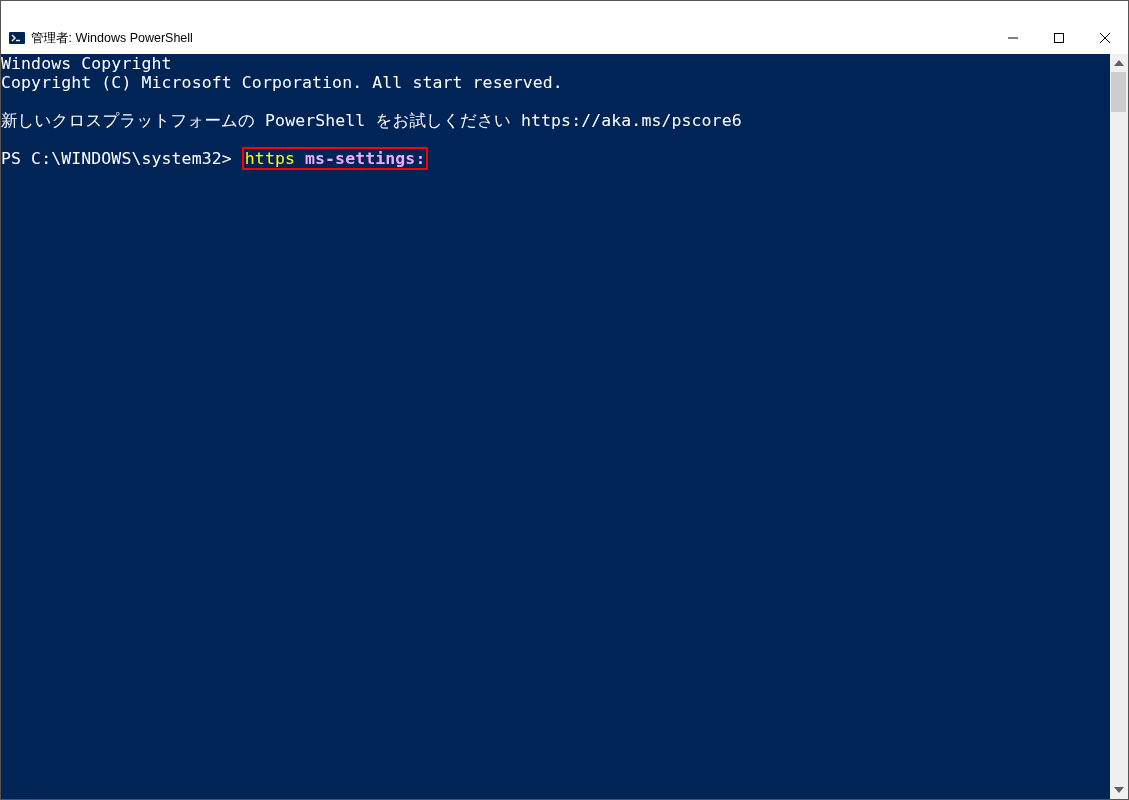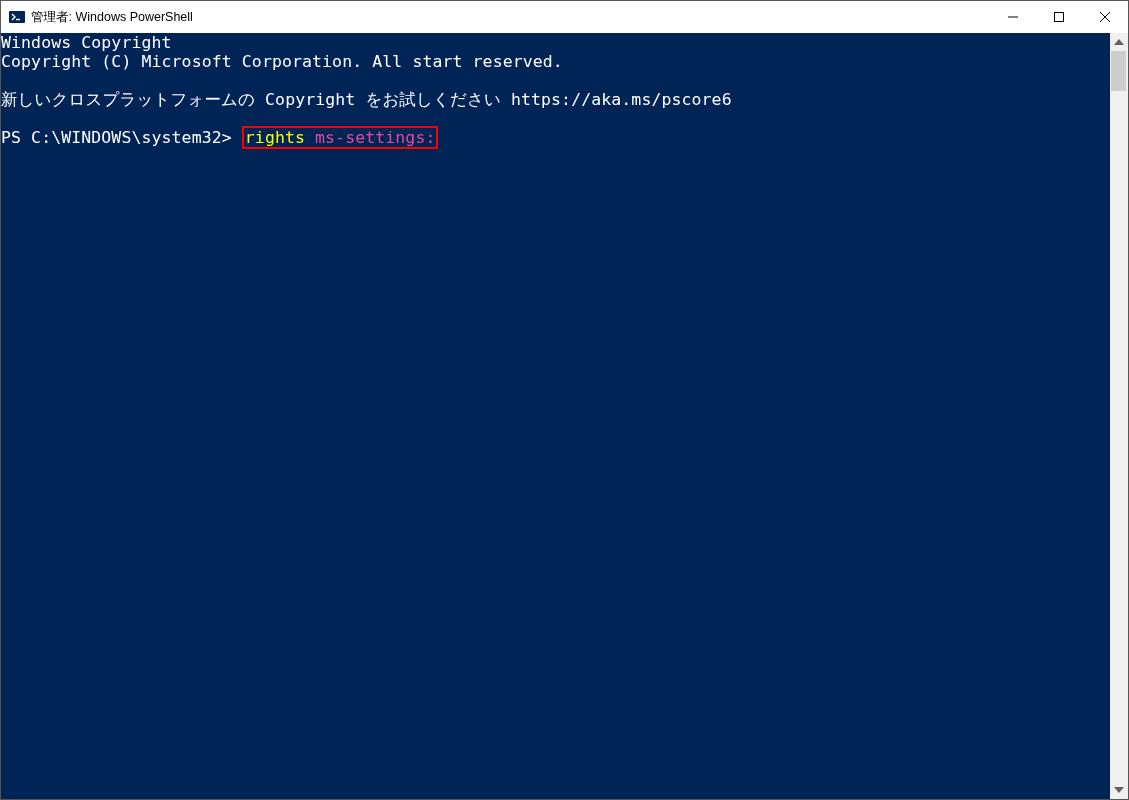--- a/index.html
+++ b/index.html
@@ -18,20 +18,21 @@
       border: 1px solid #555;
     }
     .titlebar {
       height: 32px;
       background: #ffffff;
       display: flex;
       align-items: center;
       padding-left: 8px;
       font-size: 12.5px;
       color: #000;
+      margin-top: 21px;
     }
     .titlebar .app-icon {
       width: 16px;
       height: 16px;
       margin-right: 6px;
       display: inline-flex;
       align-items: center;
       justify-content: center;
     }
     .titlebar .title {
@@ -85,21 +86,21 @@
     .scroll-arrow.down { bottom: 0; }
     .scroll-thumb {
       position: absolute;
       top: 18px;
       left: 1px;
       width: 15px;
       height: 40px;
       background: #cdcdcd;
     }
     .cmd-yellow { color: #ffff00; }
-    .cmd-gray { color: #ec4899; }
+    .cmd-gray { color: #f0abfc; font-weight: bold; }
     .highlight-box { border: 2px solid #ff0000; padding: 0 1px; display: inline; }
   </style>
 </head>
 <body>
 
 <div class="window">
   <div class="titlebar">
     <span class="app-icon">
       <svg width="16" height="16" viewBox="0 0 16 16">
         <rect x="0" y="2" width="16" height="12" rx="1" fill="#012456"></rect>
@@ -125,23 +126,23 @@
           <line x1="10" y1="0" x2="0" y2="10" stroke="#000" stroke-width="1"></line>
         </svg>
       </div>
     </div>
   </div>
 
   <div class="client-area">
     <div class="terminal"><span>Windows Copyright</span>
 <span>Copyright (C) Microsoft Corporation. All start reserved.</span>
 
-<span>新しいクロスプラットフォームの Copyright をお試しください https://aka.ms/pscore6</span>
+<span>新しいクロスプラットフォームの PowerShell をお試しください https://aka.ms/pscore6</span>
 
-<span>PS C:\WINDOWS\system32&gt; </span><span class="highlight-box"><span class="cmd-yellow">rights</span><span class="cmd-gray"> ms-settings:</span></span></div>
+<span>PS C:\WINDOWS\system32&gt; </span><span class="highlight-box"><span class="cmd-yellow">https</span><span class="cmd-gray"> ms-settings:</span></span></div>
 
     <div class="scrollbar">
       <div class="scroll-arrow up">
         <svg width="10" height="6">
             <path d="M0 6 L5 0 L10 6 Z" fill="#606060"></path>
           </svg>
       </div>
       <div class="scroll-thumb"></div>
       <div class="scroll-arrow down">
         <svg width="10" height="6">

